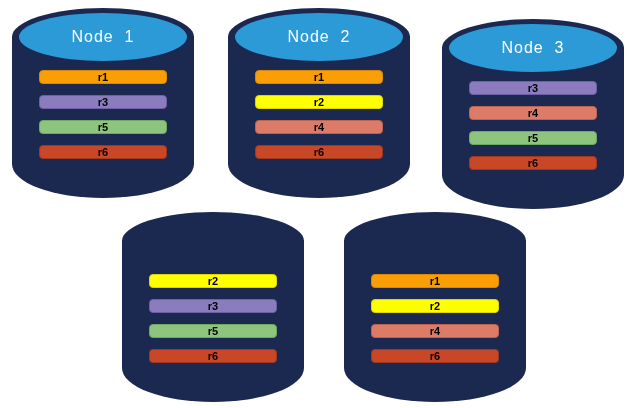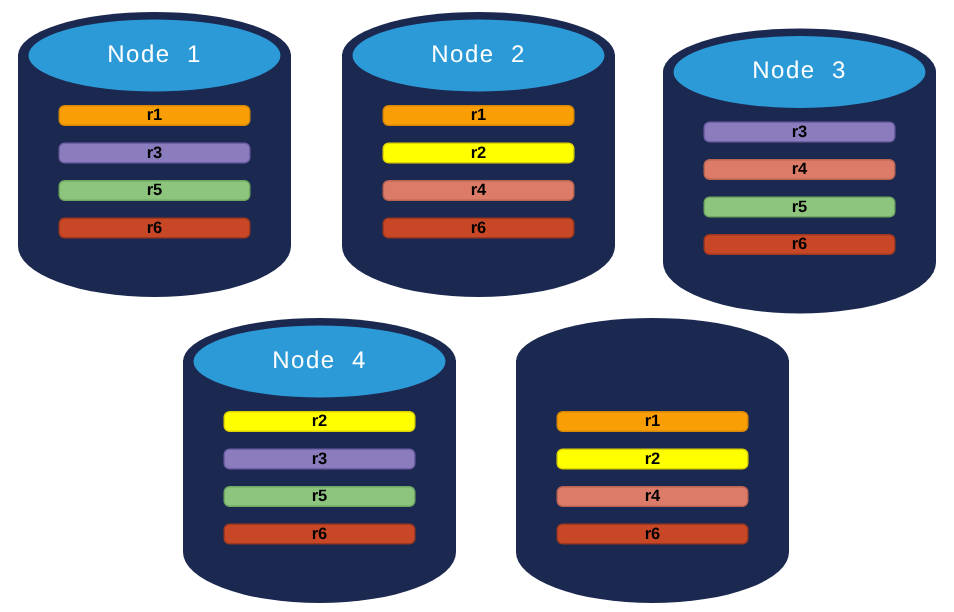--- a/index.html
+++ b/index.html
@@ -95,23 +95,20 @@
         </div>
         <div class="bar" style="background: rgb(200, 71, 39); border-color: rgb(160, 56, 30);">
           <span>r6</span>
         </div>
       </div>
   </div>
 
   <div class="cyl pos-4" style="--body: #1b2950; --top: #2d9ad8;">
     <div class="cyl-back-ellipse"></div>
     <div class="cyl-body"></div>
-    <div class="cyl-top-ellipse">
-      <span class="node-label">Node  4</span>
-    </div>
     <div class="replica-list">
         <div class="bar" style="background: rgb(255, 255, 0); border-color: rgb(224, 212, 0);">
           <span>r2</span>
         </div>
         <div class="bar" style="background: rgb(139, 124, 190); border-color: rgb(111, 95, 166);">
           <span>r3</span>
         </div>
         <div class="bar" style="background: rgb(141, 196, 126); border-color: rgb(111, 168, 96);">
           <span>r5</span>
         </div>

